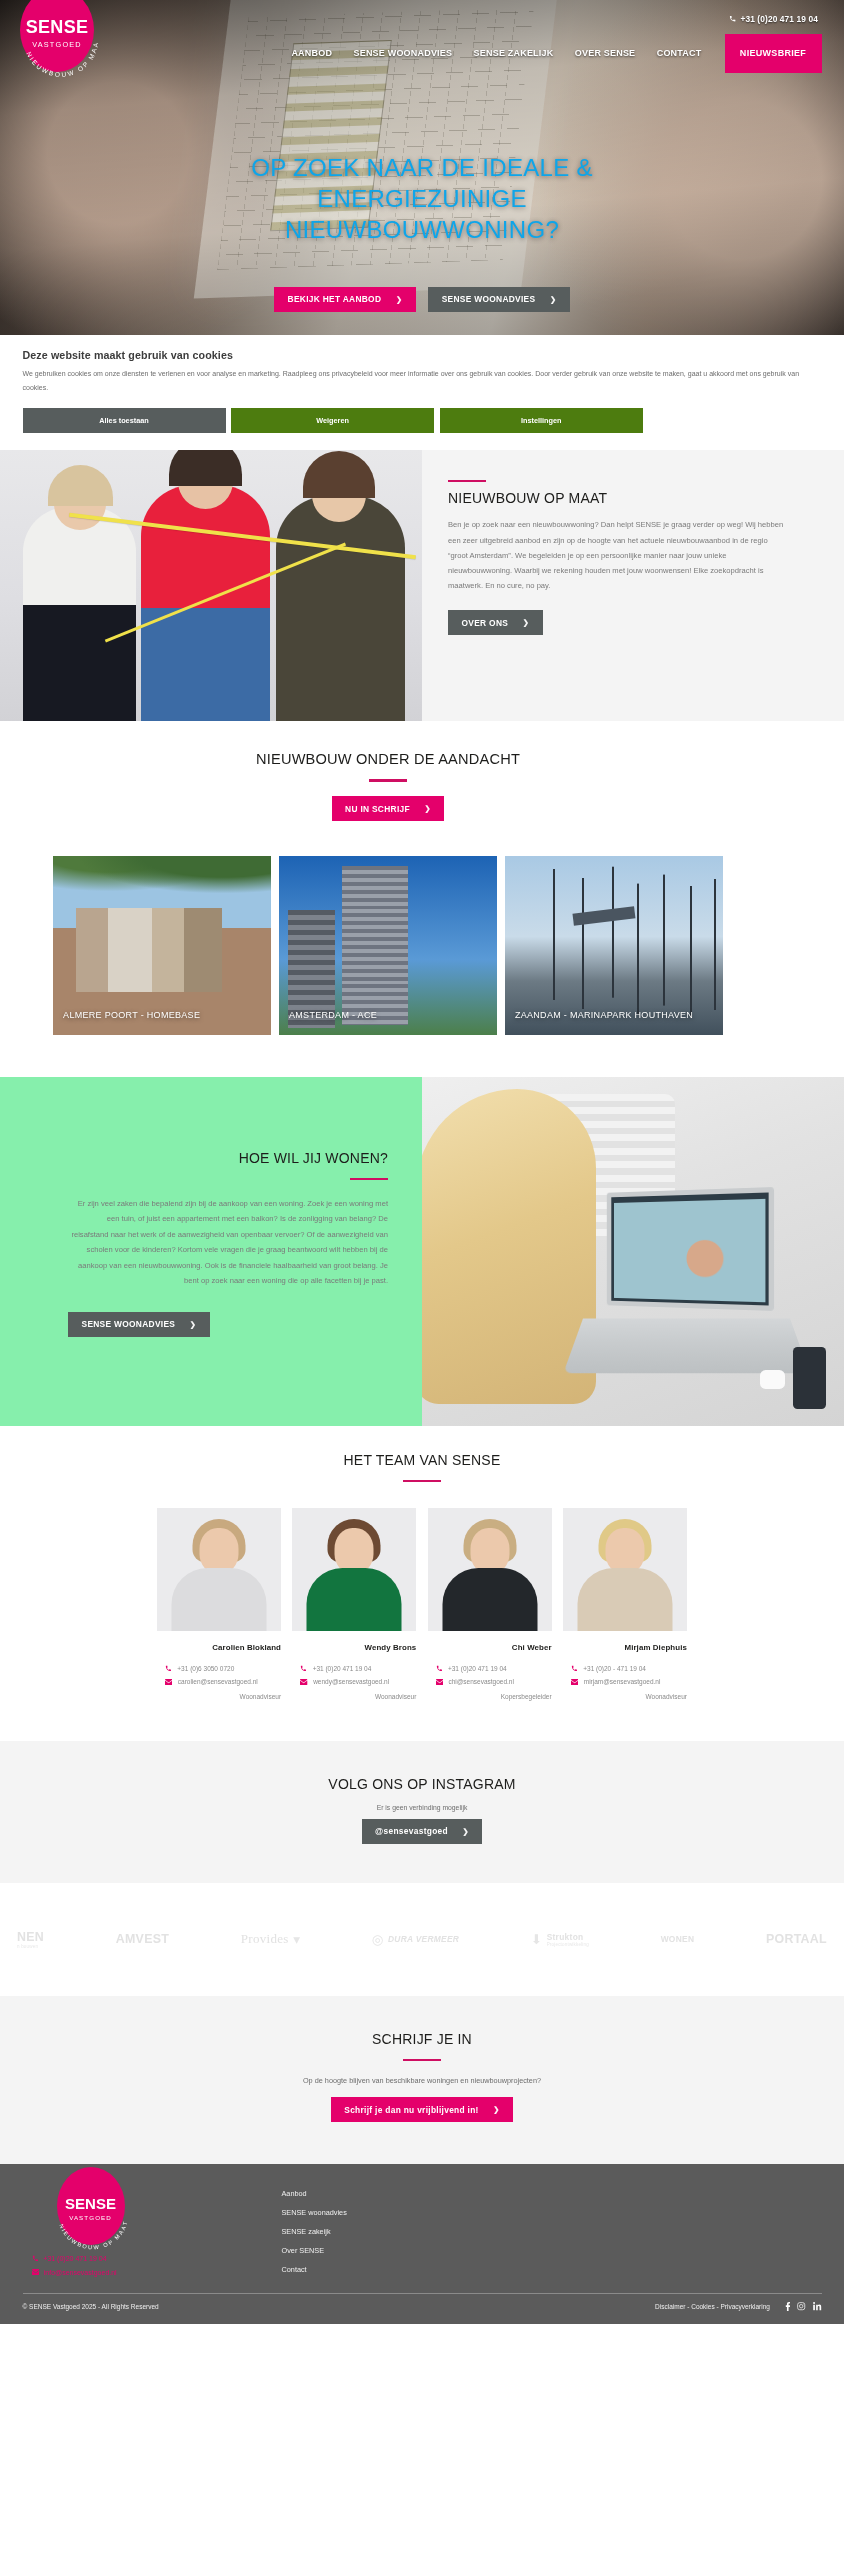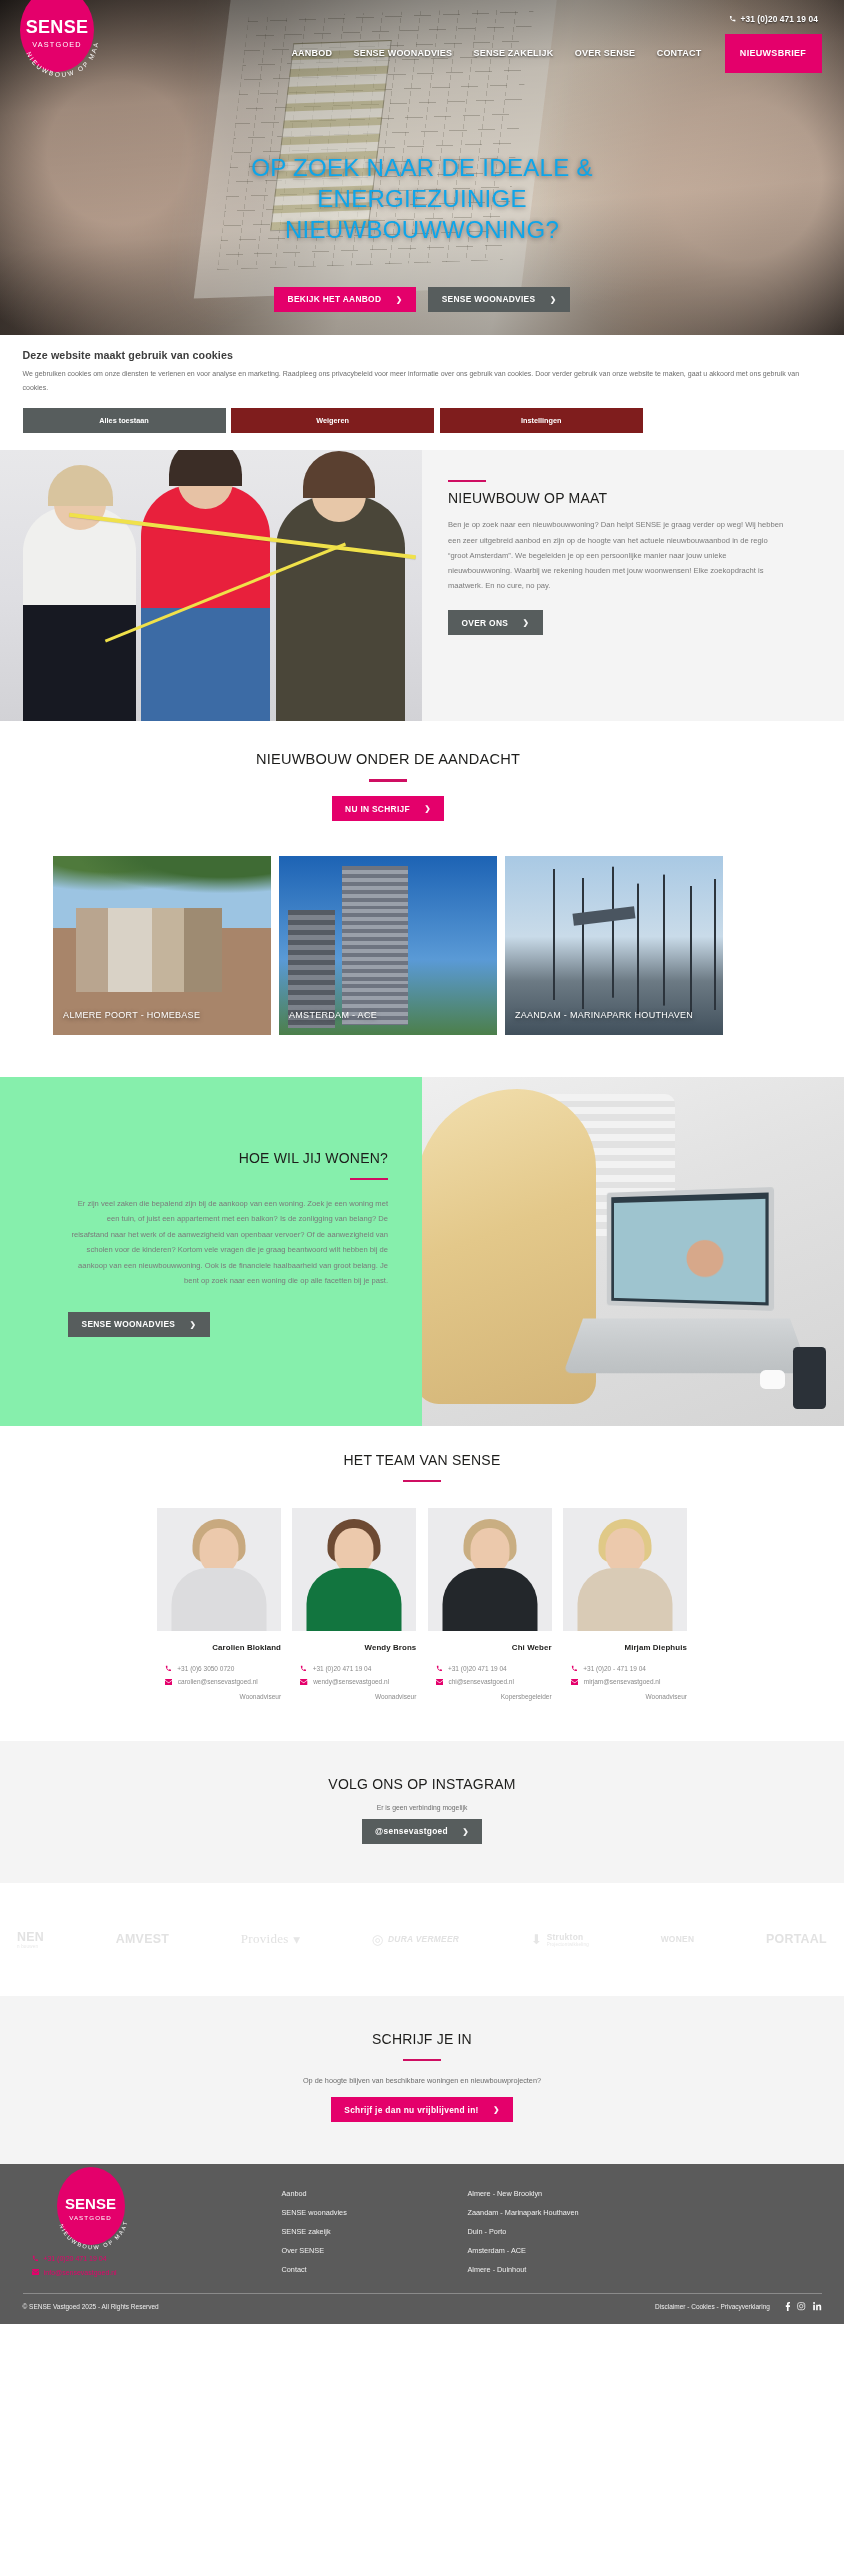--- a/index.html
+++ b/index.html
@@ -145,21 +145,21 @@
   .cookie p {
     font-size: 7px; color: #6d6d6d; line-height: 2.05; max-width: 805px;
   }
   .cookie-actions { display: flex; gap: 5.6px; margin-top: 12.4px; }
   .cookie-btn {
     height: 25px; width: 203px;
     display: flex; align-items: center; justify-content: center;
     font-size: 7.3px; font-weight: 700; color: #fff; cursor: pointer; border: 0;
   }
   .cookie-btn.grey { background: #575d5d; }
-  .cookie-btn.pink { background: #7f1d1d; }
+  .cookie-btn.pink { background: #4d7c0f; }
 
   
   .about { display: flex; width: 844px; background: #f4f4f4; }
   .about-photo {
     width: 422px; height: 271px; flex: 0 0 422px;
     position: relative; overflow: hidden;
     background: linear-gradient(180deg, #e8e8ea 0%, #dedee2 55%, #d2d2d6 100%);
   }
   .about-photo .p-person { position: absolute; bottom: 0; }
   .ap1 { left: 22.5px; width: 113px; height: 214px;
@@ -719,27 +719,20 @@
     </div>
 
     <div class="f-col">
       <a>Aanbod</a>
       <a>SENSE woonadvies</a>
       <a>SENSE zakeijk</a>
       <a>Over SENSE</a>
       <a>Contact</a>
     </div>
 
-    <div class="f-col">
-      <a>Almere - New Brooklyn</a>
-      <a>Zaandam - Marinapark Houthaven</a>
-      <a>Duin - Porto</a>
-      <a>Amsterdam - ACE</a>
-      <a>Almere - Duinhout</a>
-    </div>
   </div>
 
   <div class="f-divider"></div>
 
   <div class="f-bottom">
     <div class="f-copy">© SENSE Vastgoed 2025 - All Rights Reserved</div>
     <div class="f-legal">
       <span class="links">Disclaimer - Cookies - Privacyverklaring</span>
       <span class="f-social">
         <span>

